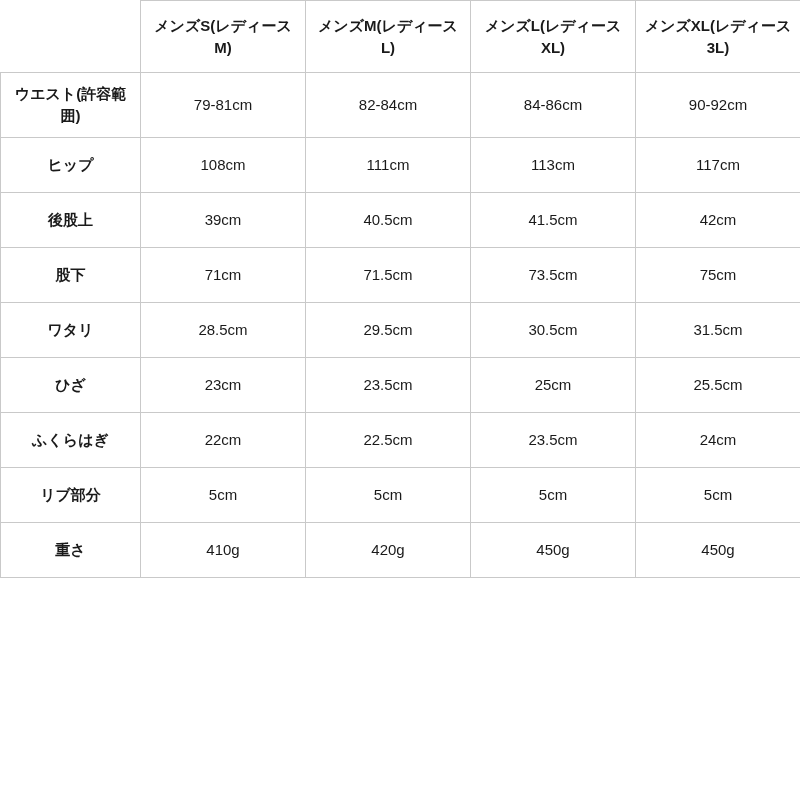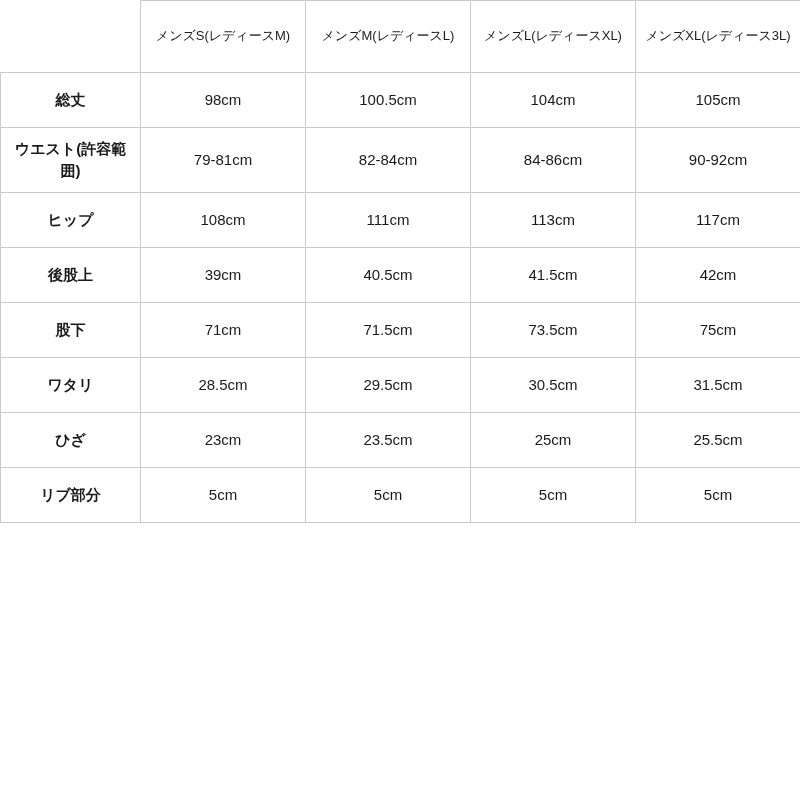--- a/index.html
+++ b/index.html
@@ -32,22 +32,22 @@
     text-align: center;
     vertical-align: middle;
     font-weight: normal;
     font-size: 15px;
     line-height: 1.45;
     padding: 6px 8px;
     box-sizing: border-box;
     color: #1a1a1a;
   }
   table.size-table thead th {
-    font-weight: normal;
-    font-size: 13px;
+    font-weight: bold;
+    font-size: 15px;
     height: 72px;
   }
   table.size-table thead th.corner {
     border-top: 1px solid #ffffff;
     border-left: 1px solid #ffffff;
   }
   table.size-table tbody th.row-label {
     font-weight: bold;
     font-size: 15px;
   }
@@ -72,27 +72,20 @@
     <thead>
       <tr>
         <th class="corner"></th>
         <th>メンズS(レディースM)</th>
         <th>メンズM(レディースL)</th>
         <th>メンズL(レディースXL)</th>
         <th>メンズXL(レディース3L)</th>
       </tr>
     </thead>
     <tbody>
-      <tr>
-        <th class="row-label">総丈</th>
-        <td>98cm</td>
-        <td>100.5cm</td>
-        <td>104cm</td>
-        <td>105cm</td>
-      </tr>
       <tr class="tall">
         <th class="row-label">ウエスト(許容範囲)</th>
         <td>79-81cm</td>
         <td>82-84cm</td>
         <td>84-86cm</td>
         <td>90-92cm</td>
       </tr>
       <tr>
         <th class="row-label">ヒップ</th>
         <td>108cm</td>
@@ -122,22 +115,36 @@
         <td>31.5cm</td>
       </tr>
       <tr>
         <th class="row-label">ひざ</th>
         <td>23cm</td>
         <td>23.5cm</td>
         <td>25cm</td>
         <td>25.5cm</td>
       </tr>
       <tr>
+        <th class="row-label">ふくらはぎ</th>
+        <td>22cm</td>
+        <td>22.5cm</td>
+        <td>23.5cm</td>
+        <td>24cm</td>
+      </tr>
+      <tr>
         <th class="row-label">リブ部分</th>
         <td>5cm</td>
         <td>5cm</td>
         <td>5cm</td>
         <td>5cm</td>
+      </tr>
+      <tr>
+        <th class="row-label">重さ</th>
+        <td>410g</td>
+        <td>420g</td>
+        <td>450g</td>
+        <td>450g</td>
       </tr>
     </tbody>
   </table>
   <div class="spacer"></div>
 </div>
 
 </body></html>

